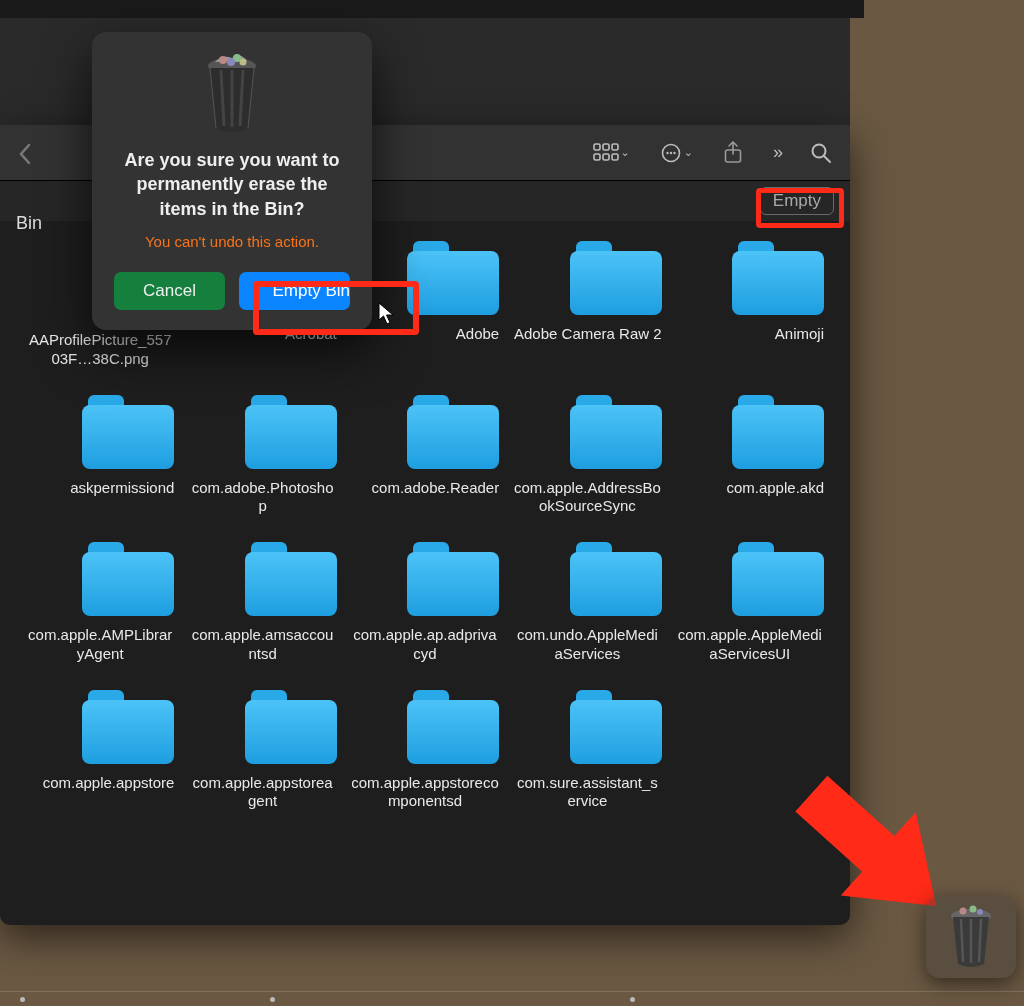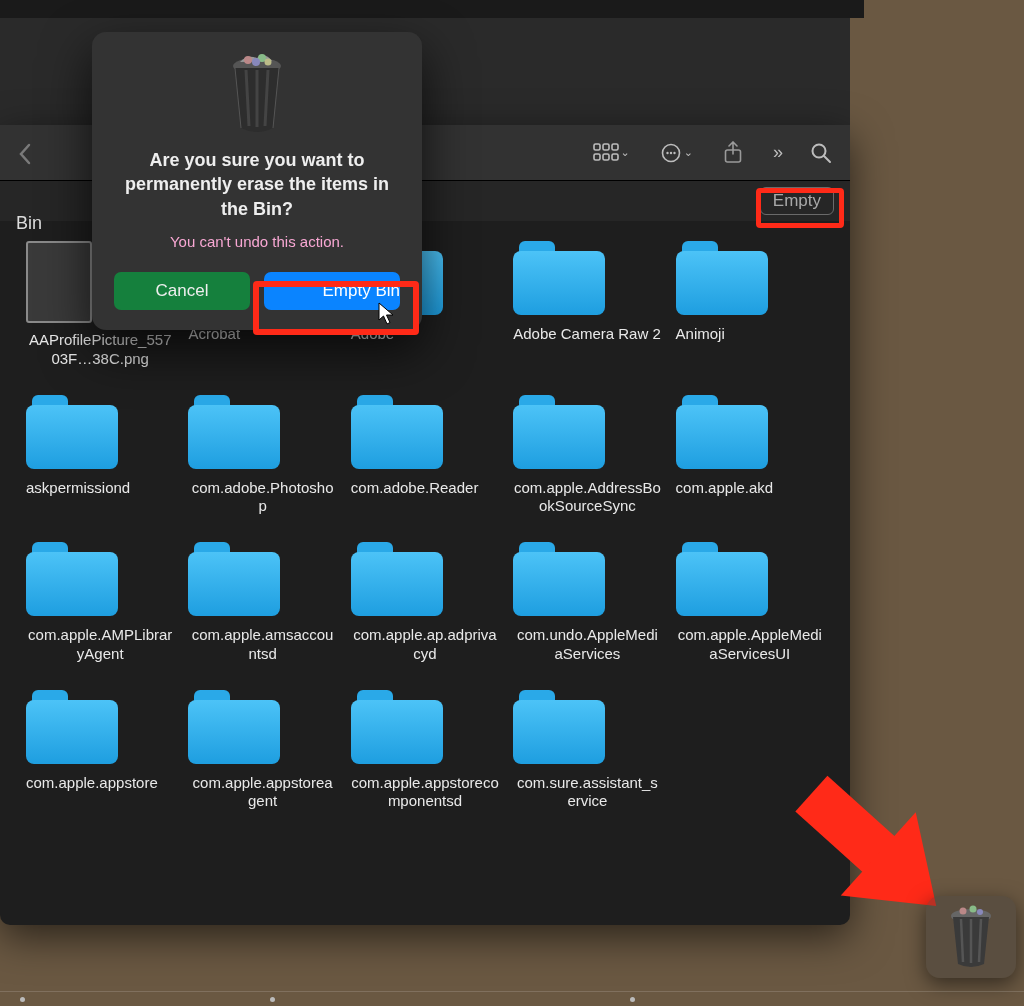--- a/index.html
+++ b/index.html
@@ -74,21 +74,21 @@
     border: 5px solid #ff2a18;
     border-radius: 4px;
   }
   .grid {
     padding: 20px 26px;
     display: grid;
     grid-template-columns: repeat(5, 1fr);
     gap: 26px 14px;
   }
   .item {
-    display: flex; flex-direction: column; align-items: flex-start;
+    display: flex; flex-direction: column; align-items: flex-end;
     text-align: center;
     color: #e9e9e9;
     font-size: 15px;
     line-height: 1.25;
   }
   .folder-ic {
     width: 92px; height: 74px;
     margin-bottom: 10px;
     position: relative;
   }
@@ -112,38 +112,38 @@
     border: 2px solid #8a8a8a;
     margin-bottom: 8px;
     border-radius: 3px;
   }
   .item .name { max-width: 150px; word-break: break-word; }
 
   
   .dialog {
     position: absolute;
     left: 92px; top: 32px;
-    width: 330px;
+    width: 280px;
     background: #333333;
     border-radius: 14px;
     box-shadow: 0 20px 50px rgba(0,0,0,0.7);
     padding: 22px 22px 20px;
     text-align: center;
     color: #eee;
   }
   .trash-ic {
     width: 70px; height: 80px; margin: 0 auto 14px;
     display: flex; align-items: center; justify-content: center;
   }
   .dialog .title {
     font-weight: 700; font-size: 18px; line-height: 1.35;
     margin-bottom: 12px;
   }
   .dialog .msg {
-    font-size: 15px; color: #f9a8d4; margin-bottom: 22px;
+    font-size: 15px; color: #f97316; margin-bottom: 22px;
   }
   .dialog .btns { display: flex; gap: 14px; }
   .btn {
     flex: 1;
     padding: 9px 0;
     border-radius: 7px;
     font-size: 17px;
     border: none;
     cursor: pointer;
   }

